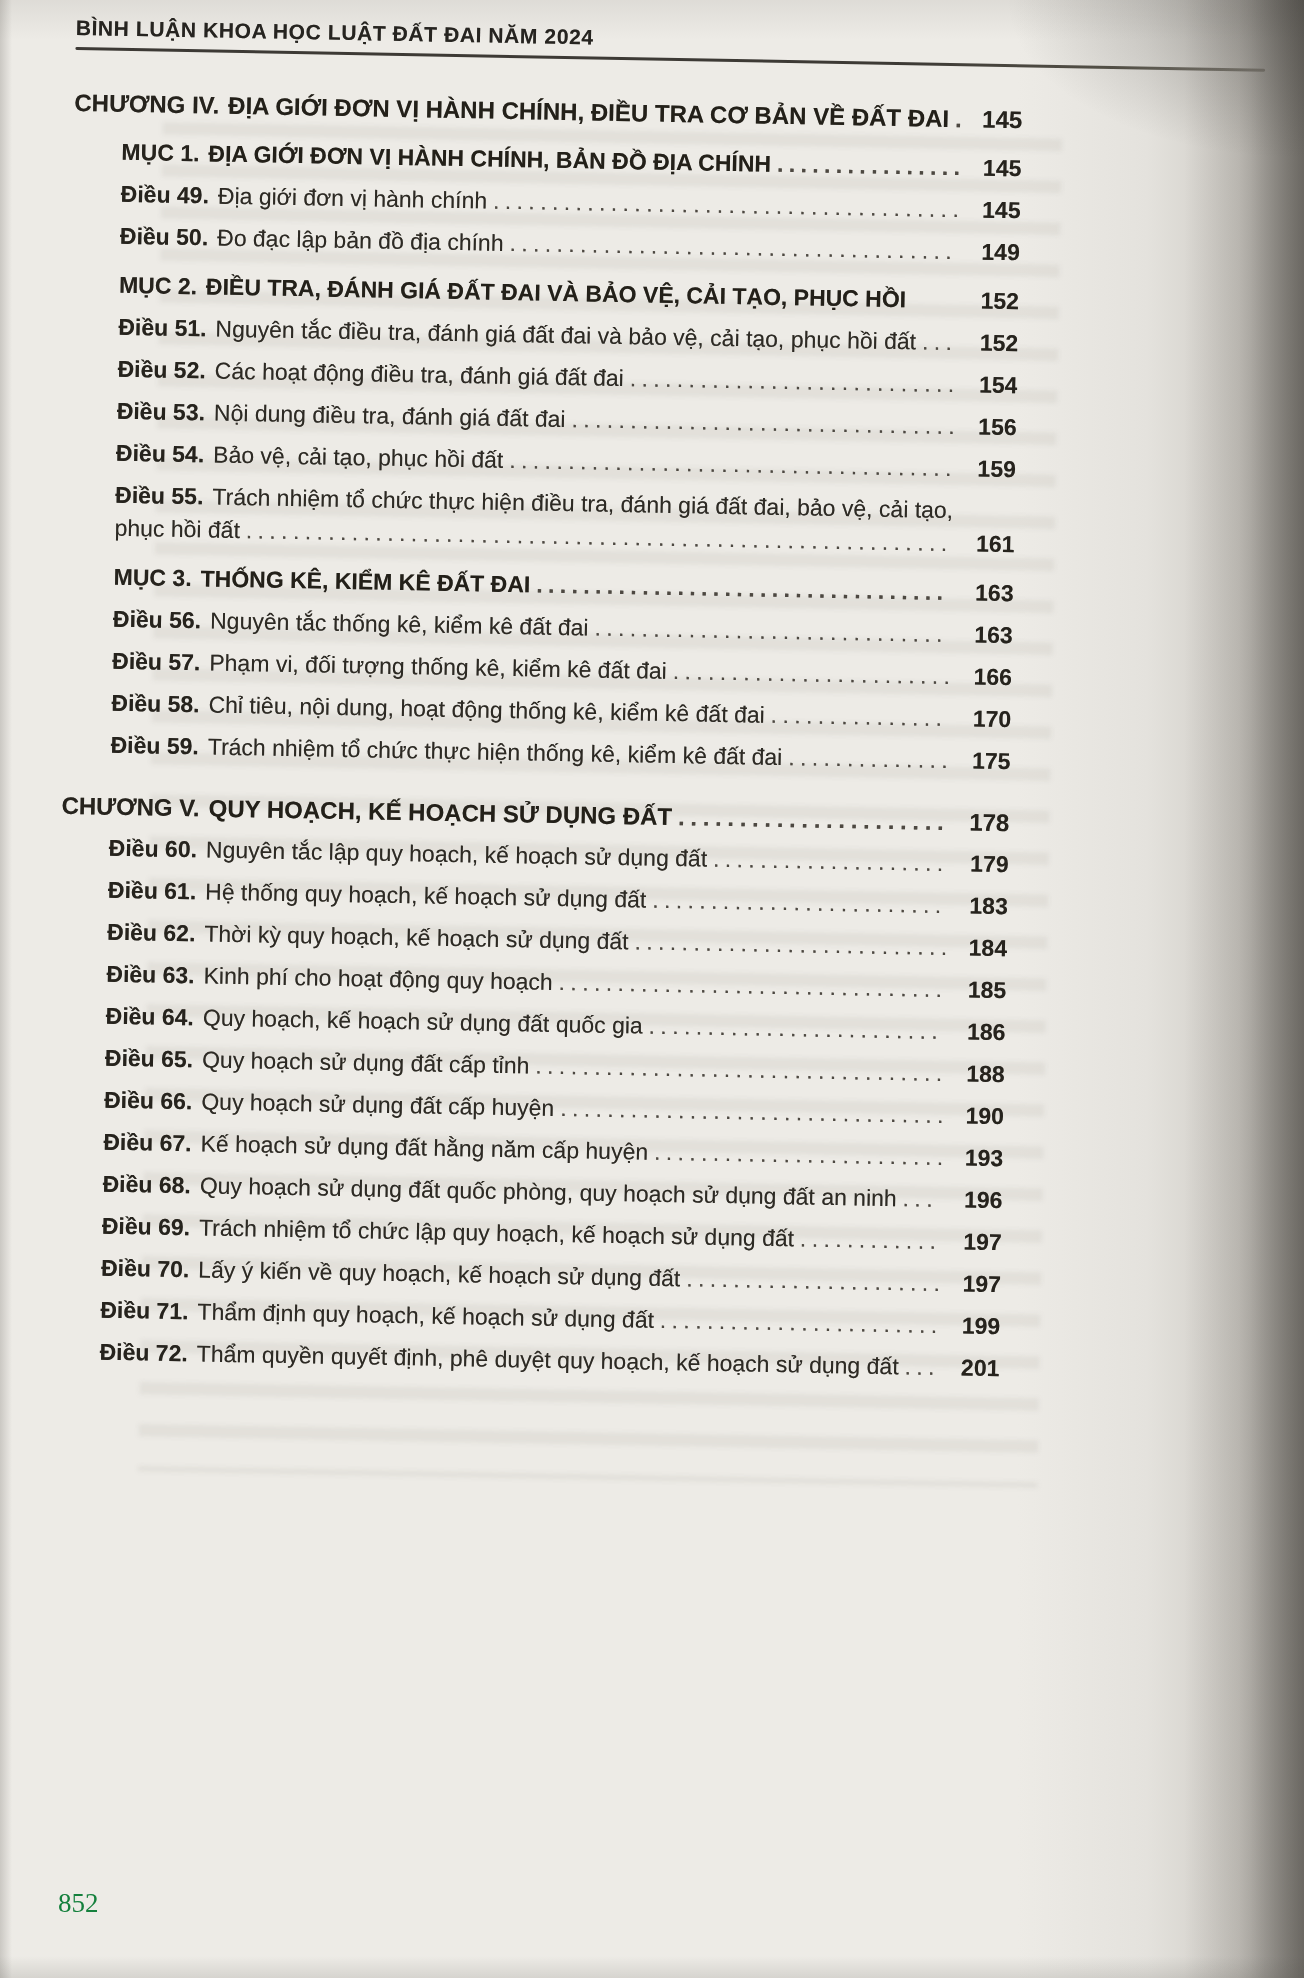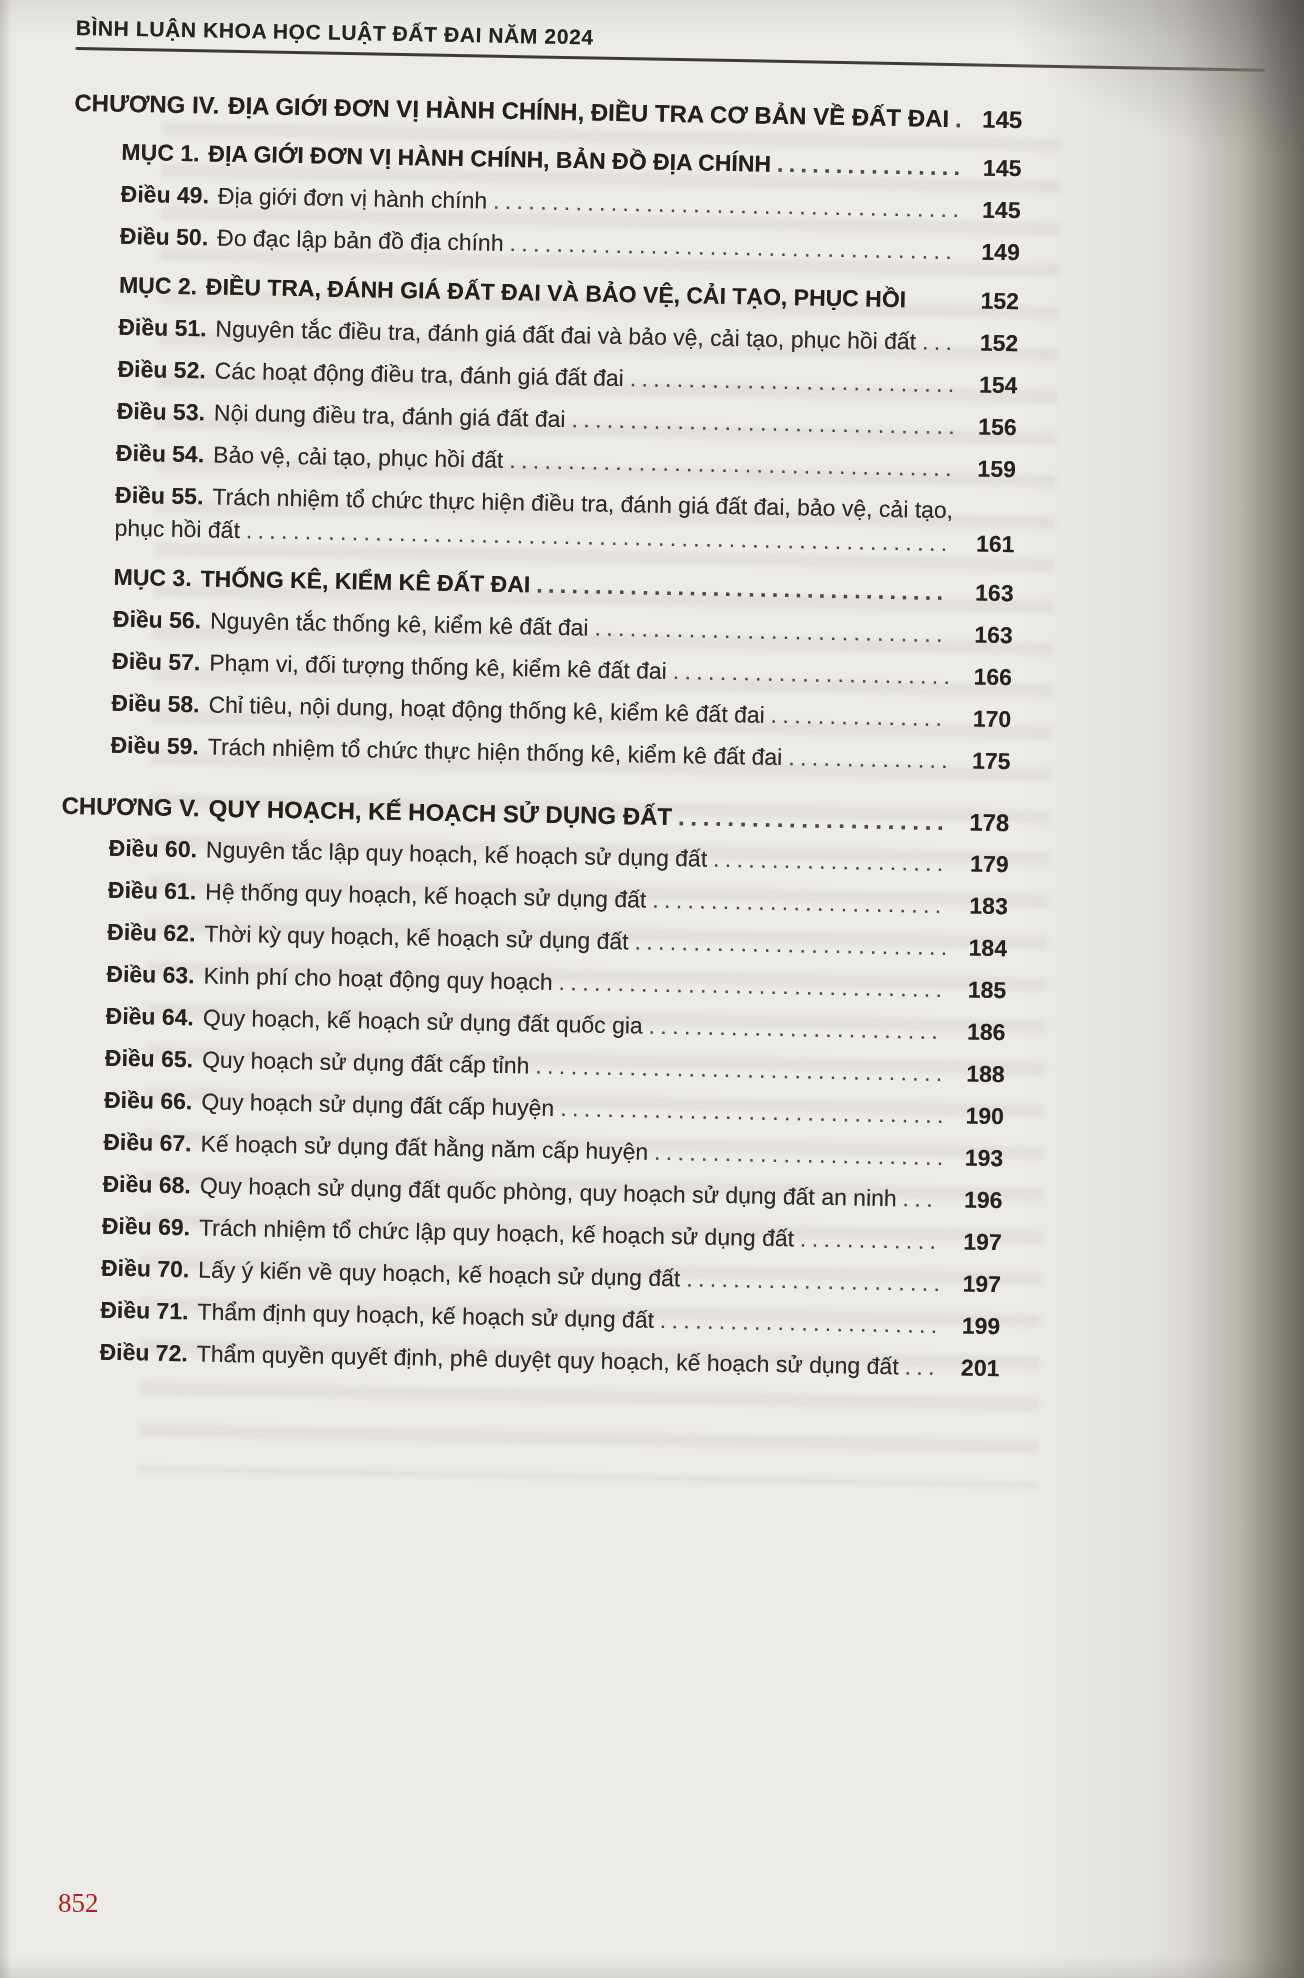--- a/index.html
+++ b/index.html
@@ -109,21 +109,21 @@
     color: #232019;
   }
   .toc .toc-row:first-child { margin-top: 0; }
 
   .folio {
     position: absolute;
     left: 58px;
     top: 1888px;
     font-family: "Liberation Serif", "DejaVu Serif", serif;
     font-size: 27px;
-    color: #b91c1c;
+    color: #15803d;
   }
 
   
   .edge-right {
     position: absolute;
     top: 0;
     right: 0;
     width: 120px;
     height: 100%;
     background: linear-gradient(to right,

